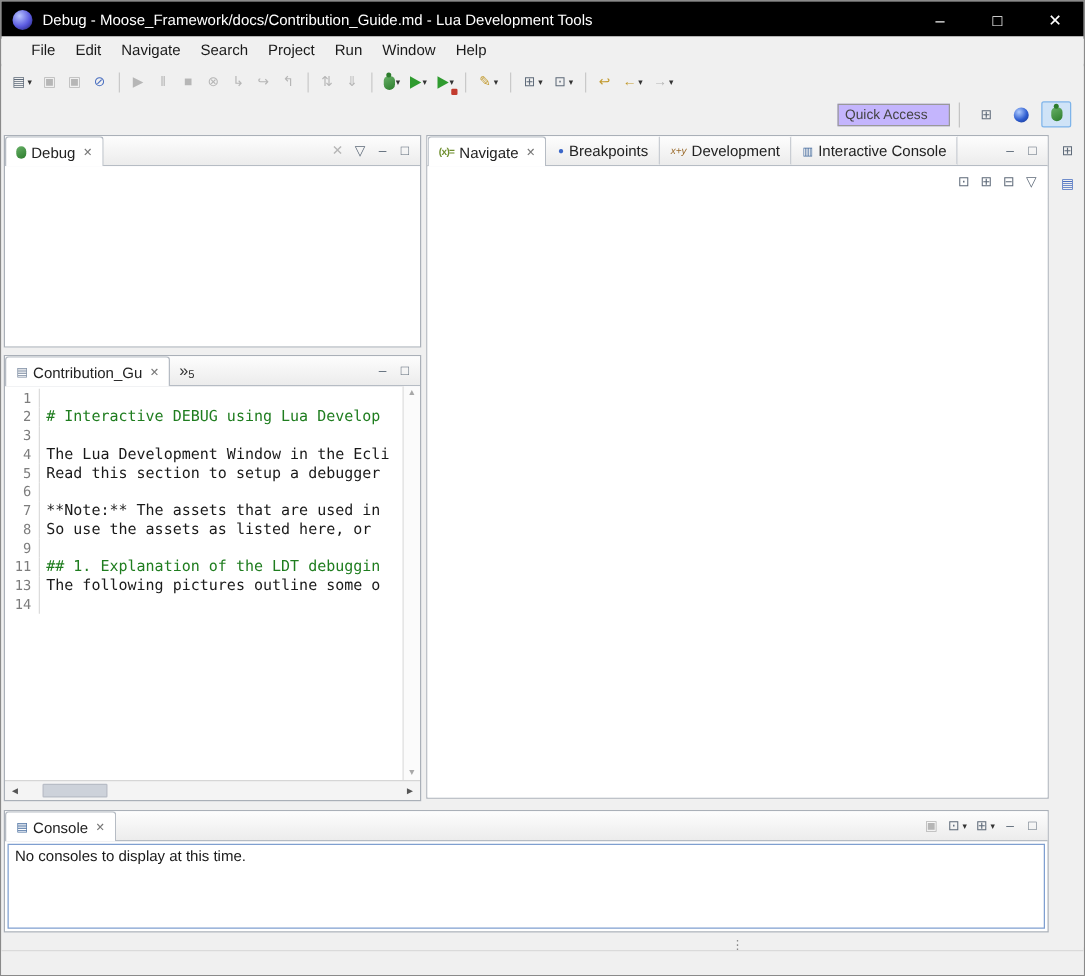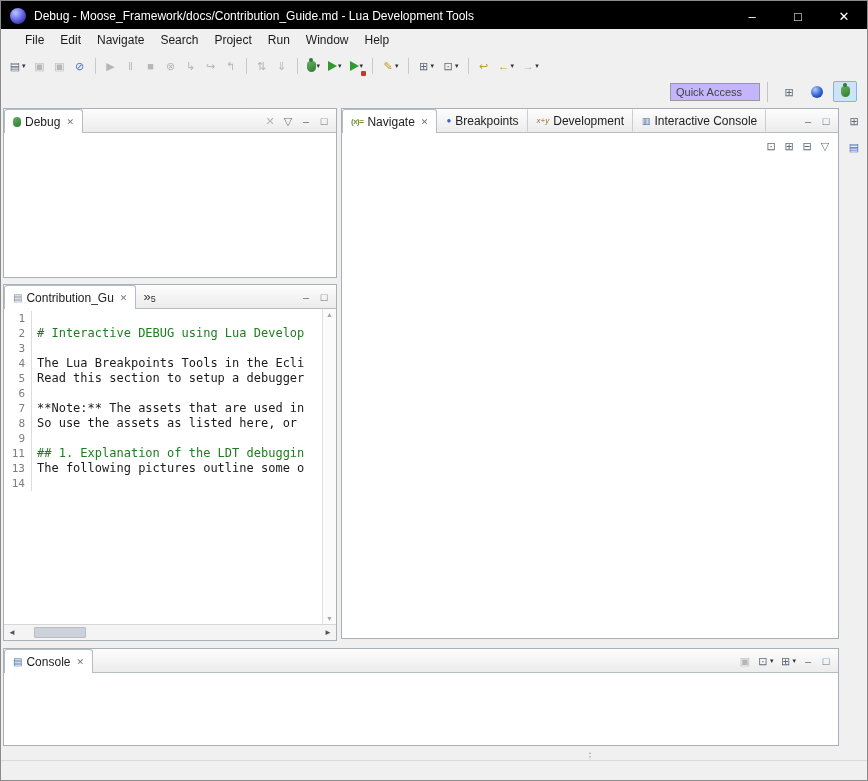--- a/index.html
+++ b/index.html
@@ -324,21 +324,21 @@
                 <div class="code-line md-heading">
                 <span class="ln">2</span>
                 <span class="code"># Interactive DEBUG using Lua Develop</span>
               </div>
                 <div class="code-line">
                 <span class="ln">3</span>
                 <span class="code"></span>
               </div>
                 <div class="code-line">
                 <span class="ln">4</span>
-                <span class="code">The Lua Breakpoints Tools in the Ecli</span>
+                <span class="code">The Lua Development Window in the Ecli</span>
               </div>
                 <div class="code-line">
                 <span class="ln">5</span>
                 <span class="code">Read this section to setup a debugger</span>
               </div>
                 <div class="code-line">
                 <span class="ln">6</span>
                 <span class="code"></span>
               </div>
                 <div class="code-line">
@@ -461,20 +461,23 @@
             <span class="tb-item small">
             <span class="glyph">–</span>
 
           </span>
             <span class="tb-item small">
             <span class="glyph">□</span>
 
           </span>
           </div>
       </div>
+      <div class="console-body">
+        <span>No consoles to display at this time.</span>
+      </div>
     </div>
 
     <div class="right-strip">
         <span class="tb-item small">
         <span class="glyph">⊞</span>
 
       </span>
         <span class="tb-item small blue">
         <span class="glyph">▤</span>
 

